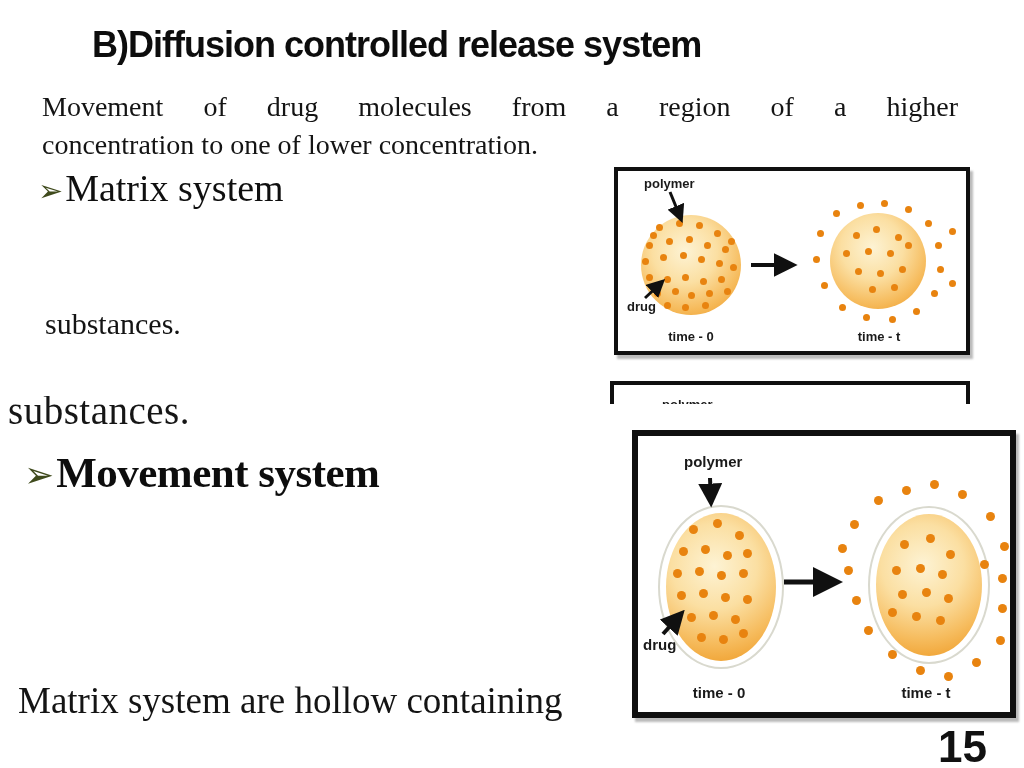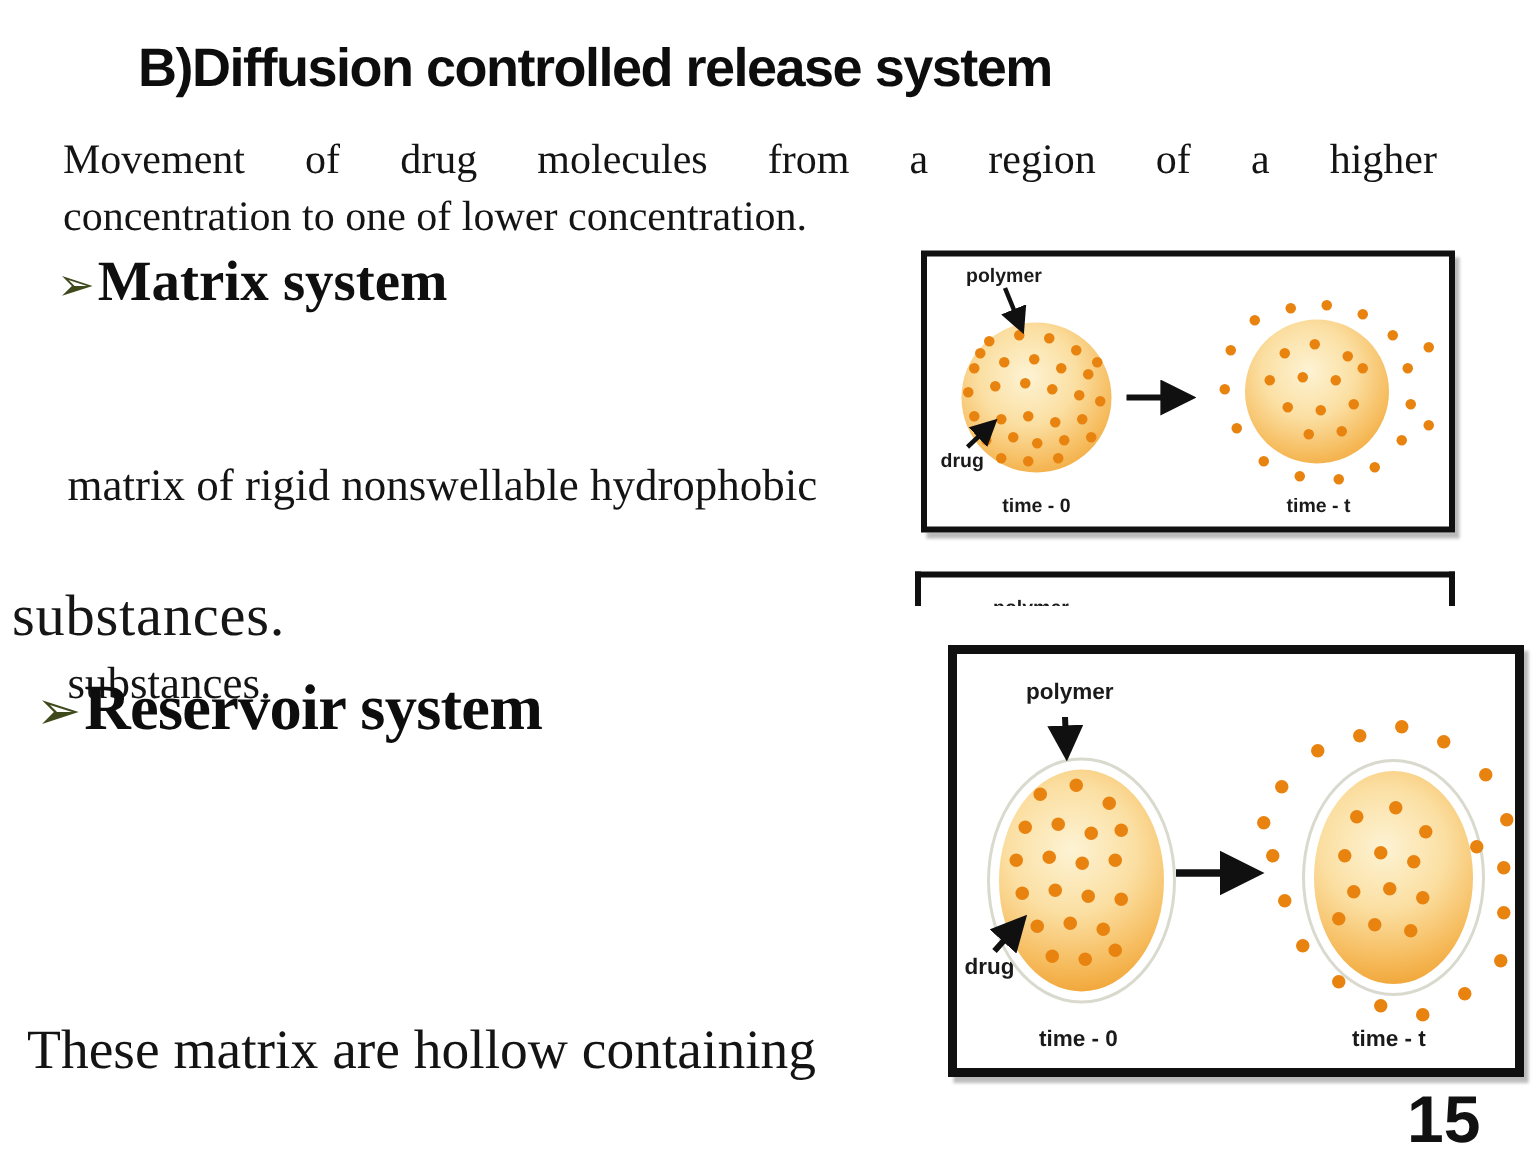--- a/index.html
+++ b/index.html
@@ -14,21 +14,21 @@
     left:92px; top:24px; width:700px;
     font-family:"Liberation Sans", sans-serif;
     font-size:36px; font-weight:bold; letter-spacing:-1px; color:#0d0d0d;
   }
   .intro{ left:42px; top:88px; width:916px; font-size:28px; line-height:38px; }
   .intro .l1{ text-align:justify; text-align-last:justify; white-space:normal; }
   .heading-row{ display:flex; align-items:baseline; }
   .bullet{ font-family:"DejaVu Sans", sans-serif; color:#3f4a1c; }
   .matrix-heading{ left:38px; top:166px; }
   .matrix-heading .bullet{ font-size:30px; margin-right:2px; }
-  .matrix-heading .htxt{ font-size:38px; font-weight:bold; color:#0f0f0f; }
+  .matrix-heading .htxt{ font-size:38px; font-weight:normal; color:#0f0f0f; }
   .matrix-body{ left:45px; top:214px; width:580px; font-size:30px; line-height:44px; white-space:pre; }
   .ghost-line{
     left:8px; top:388px; font-size:39px; color:#161616;
     clip-path: inset(8px 0 0 0);
     letter-spacing:0.5px;
   }
   .reservoir-heading{ left:24px; top:448px; }
   .reservoir-heading .bullet{ font-size:36px; margin-right:2px; }
   .reservoir-heading .htxt{ font-size:43px; font-weight:bold; letter-spacing:-0.5px; color:#0d0d0d; }
   .reservoir-body{ left:18px; top:526px; width:620px; font-size:37px; line-height:70px; white-space:pre; }
@@ -81,33 +81,32 @@
   </div>
 
   <div class="abs title">B)Diffusion controlled release system</div>
 
   <div class="abs matrix-heading heading-row">
     <span class="bullet">➢</span>
     <span class="htxt">Matrix system</span>
   </div>
 
   <div class="abs matrix-body">
-    <div>matrix of rigid nonswellable hydrophobic</div>
     <div>substances.</div>
   </div>
 
   <div class="abs ghost-line">substances.</div>
 
   <div class="abs reservoir-heading heading-row">
     <span class="bullet">➢</span>
-    <span class="htxt">Reservoir system</span>
+    <span class="htxt">Movement system</span>
   </div>
 
   <div class="abs reservoir-body">
-    <div>These matrix are hollow containing</div>
+    <div>Matrix system are hollow containing</div>
     
     
   </div>
 
   <div class="abs dbox d1">
     <div class="dlabel lab12" style="left:26px; top:5px;">polymer</div>
     <div class="dlabel lab12" style="left:9px; top:128px;">drug</div>
 
     <div class="sphere" style="left:23px; top:44px; width:100px; height:100px;"></div>
     <div class="sphere" style="left:212px; top:42px; width:96px; height:96px;"></div>

